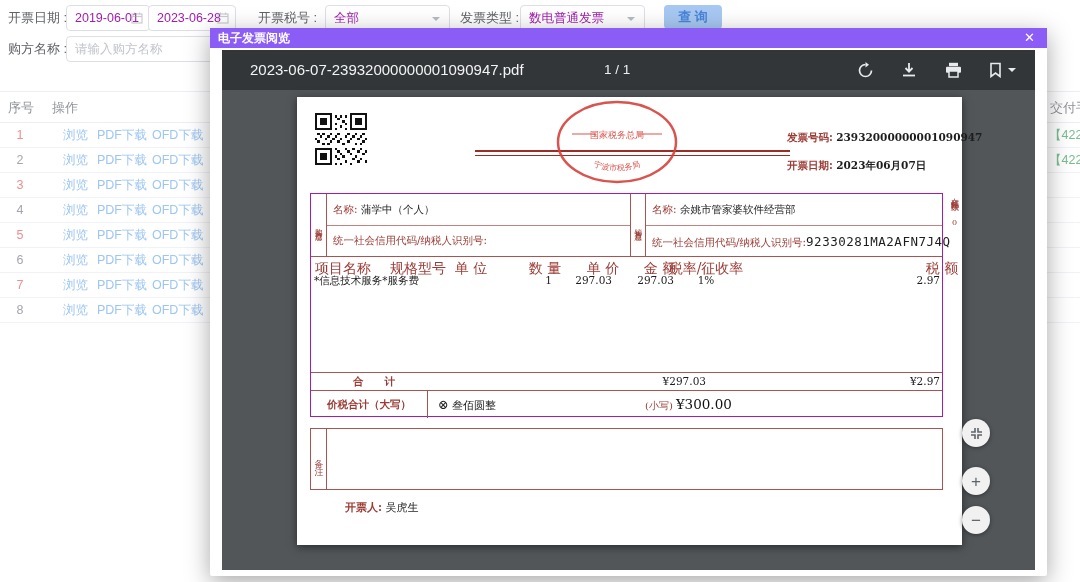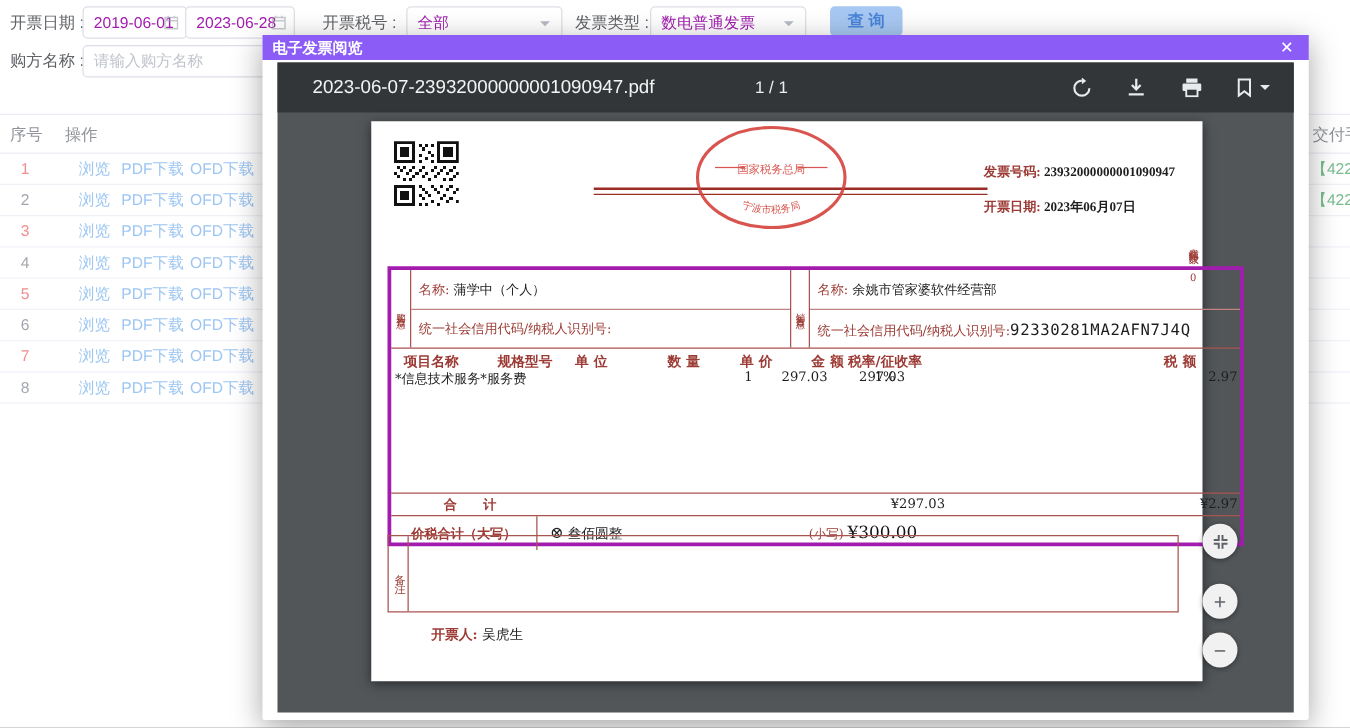--- a/index.html
+++ b/index.html
@@ -59,39 +59,39 @@
   .fab-fit{ top:329px; } .fab-in{ top:377px; } .fab-out{ top:416px; }
 
   
   .red-t { color:#9c3b35; }
   .inv-title { position:absolute; left:120px; top:8px; width:400px; text-align:center;
     font-size:26px; font-weight:bold; color:#9b2d27; letter-spacing:1px; white-space:nowrap; }
   .title-underline { position:absolute; left:178px; top:53px; width:315px; height:6px;
     border-top:2px solid #9b2d27; border-bottom:1.5px solid #9b2d27; }
   .qr { position:absolute; left:18px; top:16px; width:52px; height:52px; }
   .stamp { position:absolute; left:255px; top:1px; opacity:.9; }
-  .inv-meta { position:absolute; left:490px; font-size:10.5px; white-space:nowrap;font-family:Liberation Serif, serif; }
+  .inv-meta { position:absolute; left:490px; font-size:10.5px; white-space:nowrap; }
   .m1 { top:34px; } .m2 { top:62px; }
   .inv-meta b { font-weight:bold; }
 
-  .main-box { position:absolute; left:13px; top:116px; width:685px; height:224px; border:3px solid #a21caf; }
+  .main-box { position:absolute; left:13px; top:96px; width:633px; height:224px; border:1px solid #a21caf; }
   .party { position:absolute; left:0; top:0; right:0; height:63px; border-bottom:1px solid #a85450; display:flex; }
   .vstrip { width:16px; border-right:1px solid #a85450; display:flex; align-items:center; justify-content:center; }
   .vstrip.mid { border-left:1px solid #a85450; }
   .vtxt { writing-mode:vertical-rl; text-orientation:upright; font-size:7.5px; color:#9c3b35;
     letter-spacing:1px; line-height:1; }
   .pcell { position:relative; }
   .pcell .prow { position:absolute; left:0; right:0; padding-left:6px; font-size:10.5px; white-space:nowrap; }
   .pr1 { top:9px; } .pr2 { top:40px; }
   .pdiv { position:absolute; left:0; right:0; top:31px; border-top:1px solid #c08380; }
   .pleft { width:303px; } .pright { flex:1; }
   .taxid-mono { font-family:"DejaVu Sans Mono", monospace; font-size:12.5px; letter-spacing:.5px; }
 
   .items { position:absolute; left:0; top:63px; right:0; height:115px; }
-  .ith { position:absolute; top:3px; font-size:11px; font-weight:bold; color:#9c3b35;
+  .ith { position:absolute; top:3px; font-size:14px; font-weight:normal; color:#9c3b35;
     transform:translateX(-50%); white-space:nowrap; }
   .itv { position:absolute; top:17px; font-size:10.5px; white-space:nowrap; }
   .sumrow { position:absolute; left:0; top:178px; right:0; height:18px; border-top:1px solid #a85450; }
   .sumrow span { position:absolute; top:2px; font-size:10.5px; white-space:nowrap; }
   .grand { position:absolute; left:0; top:196px; right:0; height:28px; border-top:1px solid #a85450; }
   .grand-label { position:absolute; left:0; top:0; width:117px; height:100%;
     border-right:1px solid #a85450; display:flex; align-items:center; justify-content:center;
     font-size:10.5px; font-weight:bold; color:#9c3b35; }
   .gw { position:absolute; left:127px; top:6px; font-size:11px; white-space:nowrap; }
   .gsym { font-size:13px; margin-right:3px; }

